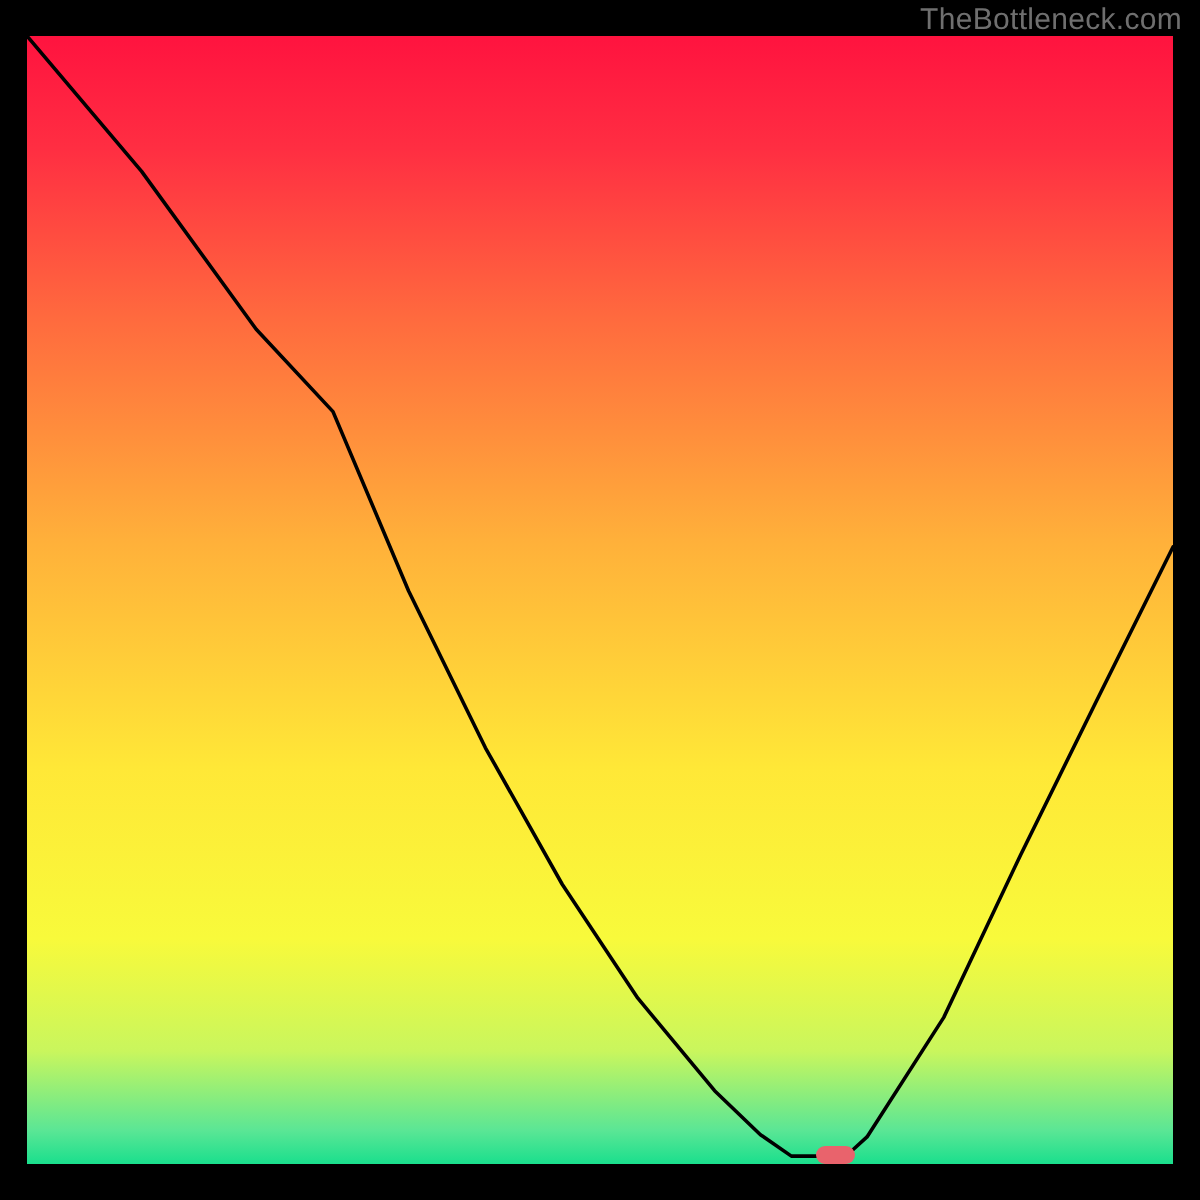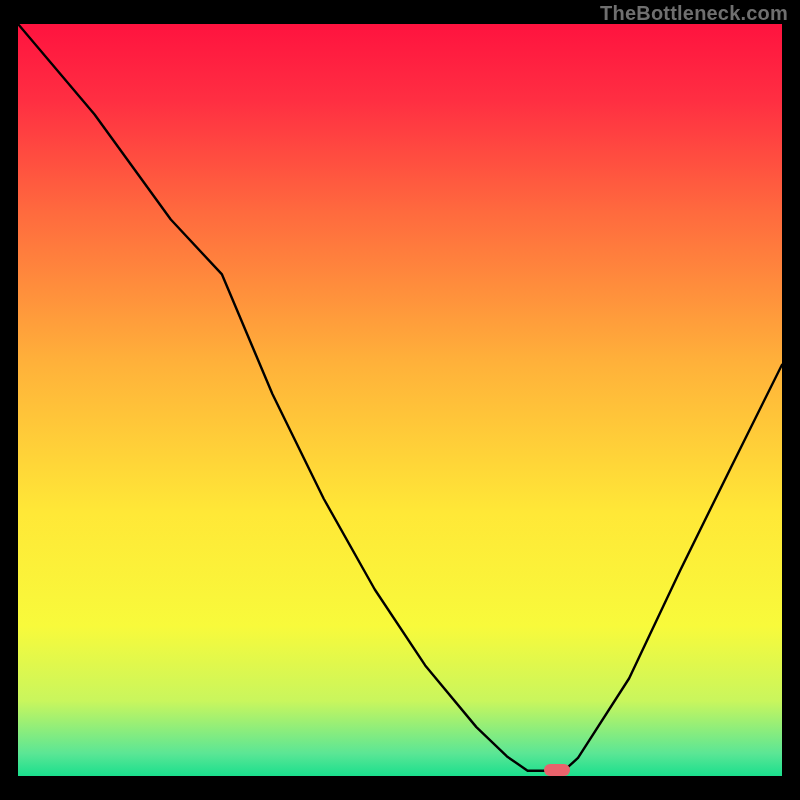--- a/index.html
+++ b/index.html
@@ -16,21 +16,21 @@
     width: 800px;
     height: 800px;
     background: #000;
   }
   .watermark {
     position: absolute;
     top: 2px;
     right: 12px;
     color: #6f6f6f;
     font-size: 20px;
-    font-weight: 700;
+    font-weight: 400;
     letter-spacing: 0.2px;
     z-index: 5;
   }
   .plot {
     position: absolute;
     left: 18px;
     top: 24px;
     width: 764px;
     height: 752px;
   }

